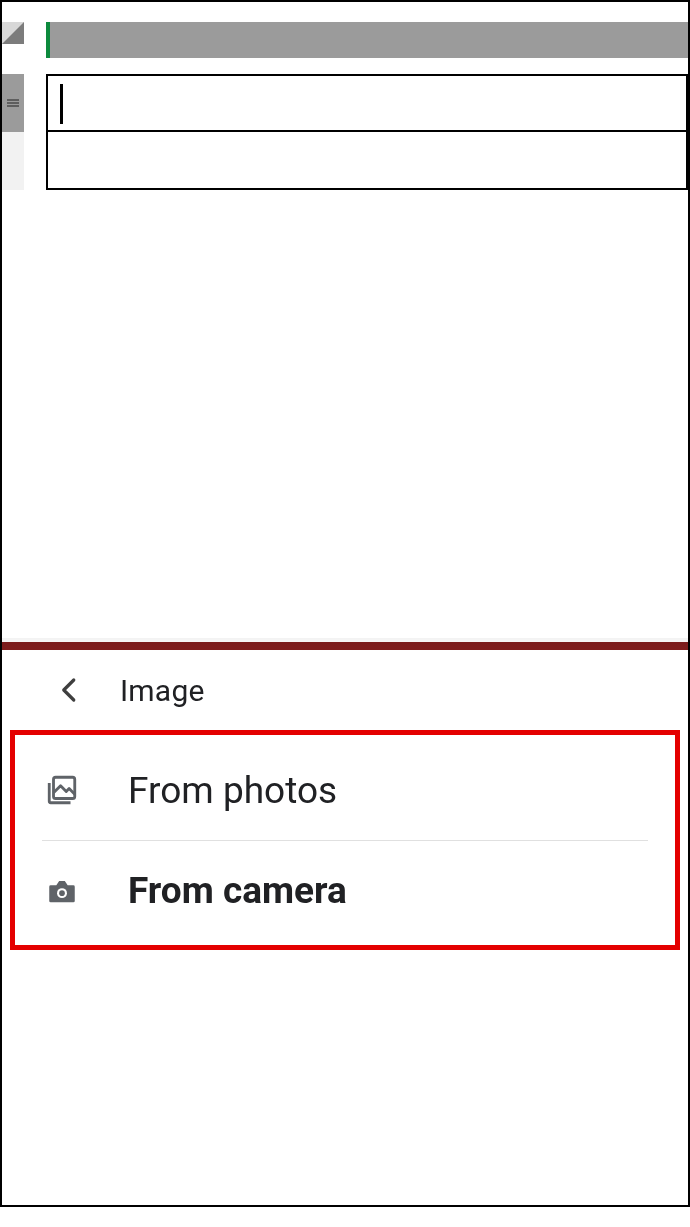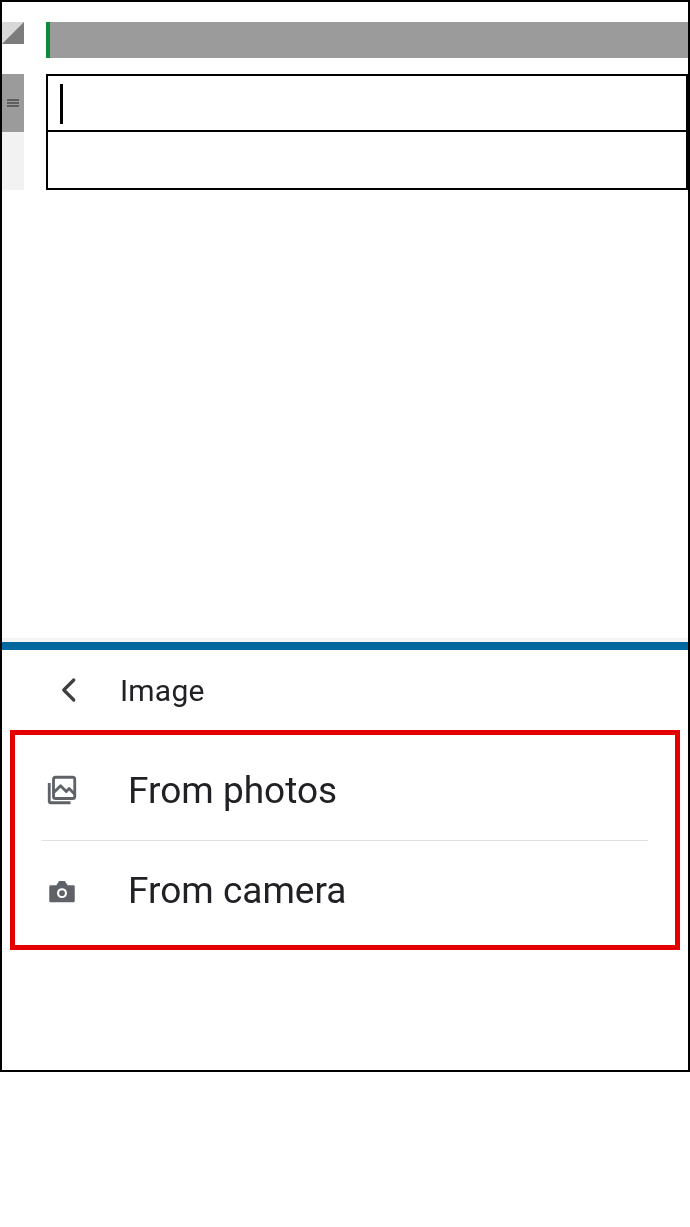--- a/index.html
+++ b/index.html
@@ -6,23 +6,23 @@
   html, body {
     width: 690px;
     height: 1227px;
     font-family: Roboto, "Helvetica Neue", Arial, sans-serif;
     background: #fff;
     overflow: hidden;
   }
   .frame {
     position: relative;
     width: 690px;
-    height: 1072px;
+    height: 1207px;
     border: 2px solid #000;
-    background: #0369a1;
+    background: #7f1d1d;
   }
 
   
 
   .sheet {
     position: absolute;
     top: 0;
     left: 0;
     right: 0;
     height: 640px;
@@ -160,20 +160,21 @@
     right: 40px;
     top: 90px;
   }
   .menu-item {
     display: flex;
     align-items: center;
     height: 100px;
   }
   .menu-item + .menu-item {
     border-top: 1px solid #e0e0e0;
+    font-weight: bold;
   }
   .menu-icon {
     width: 40px;
     height: 40px;
     display: flex;
     align-items: center;
     justify-content: center;
     color: #5f6368;
   }
   .menu-label {

